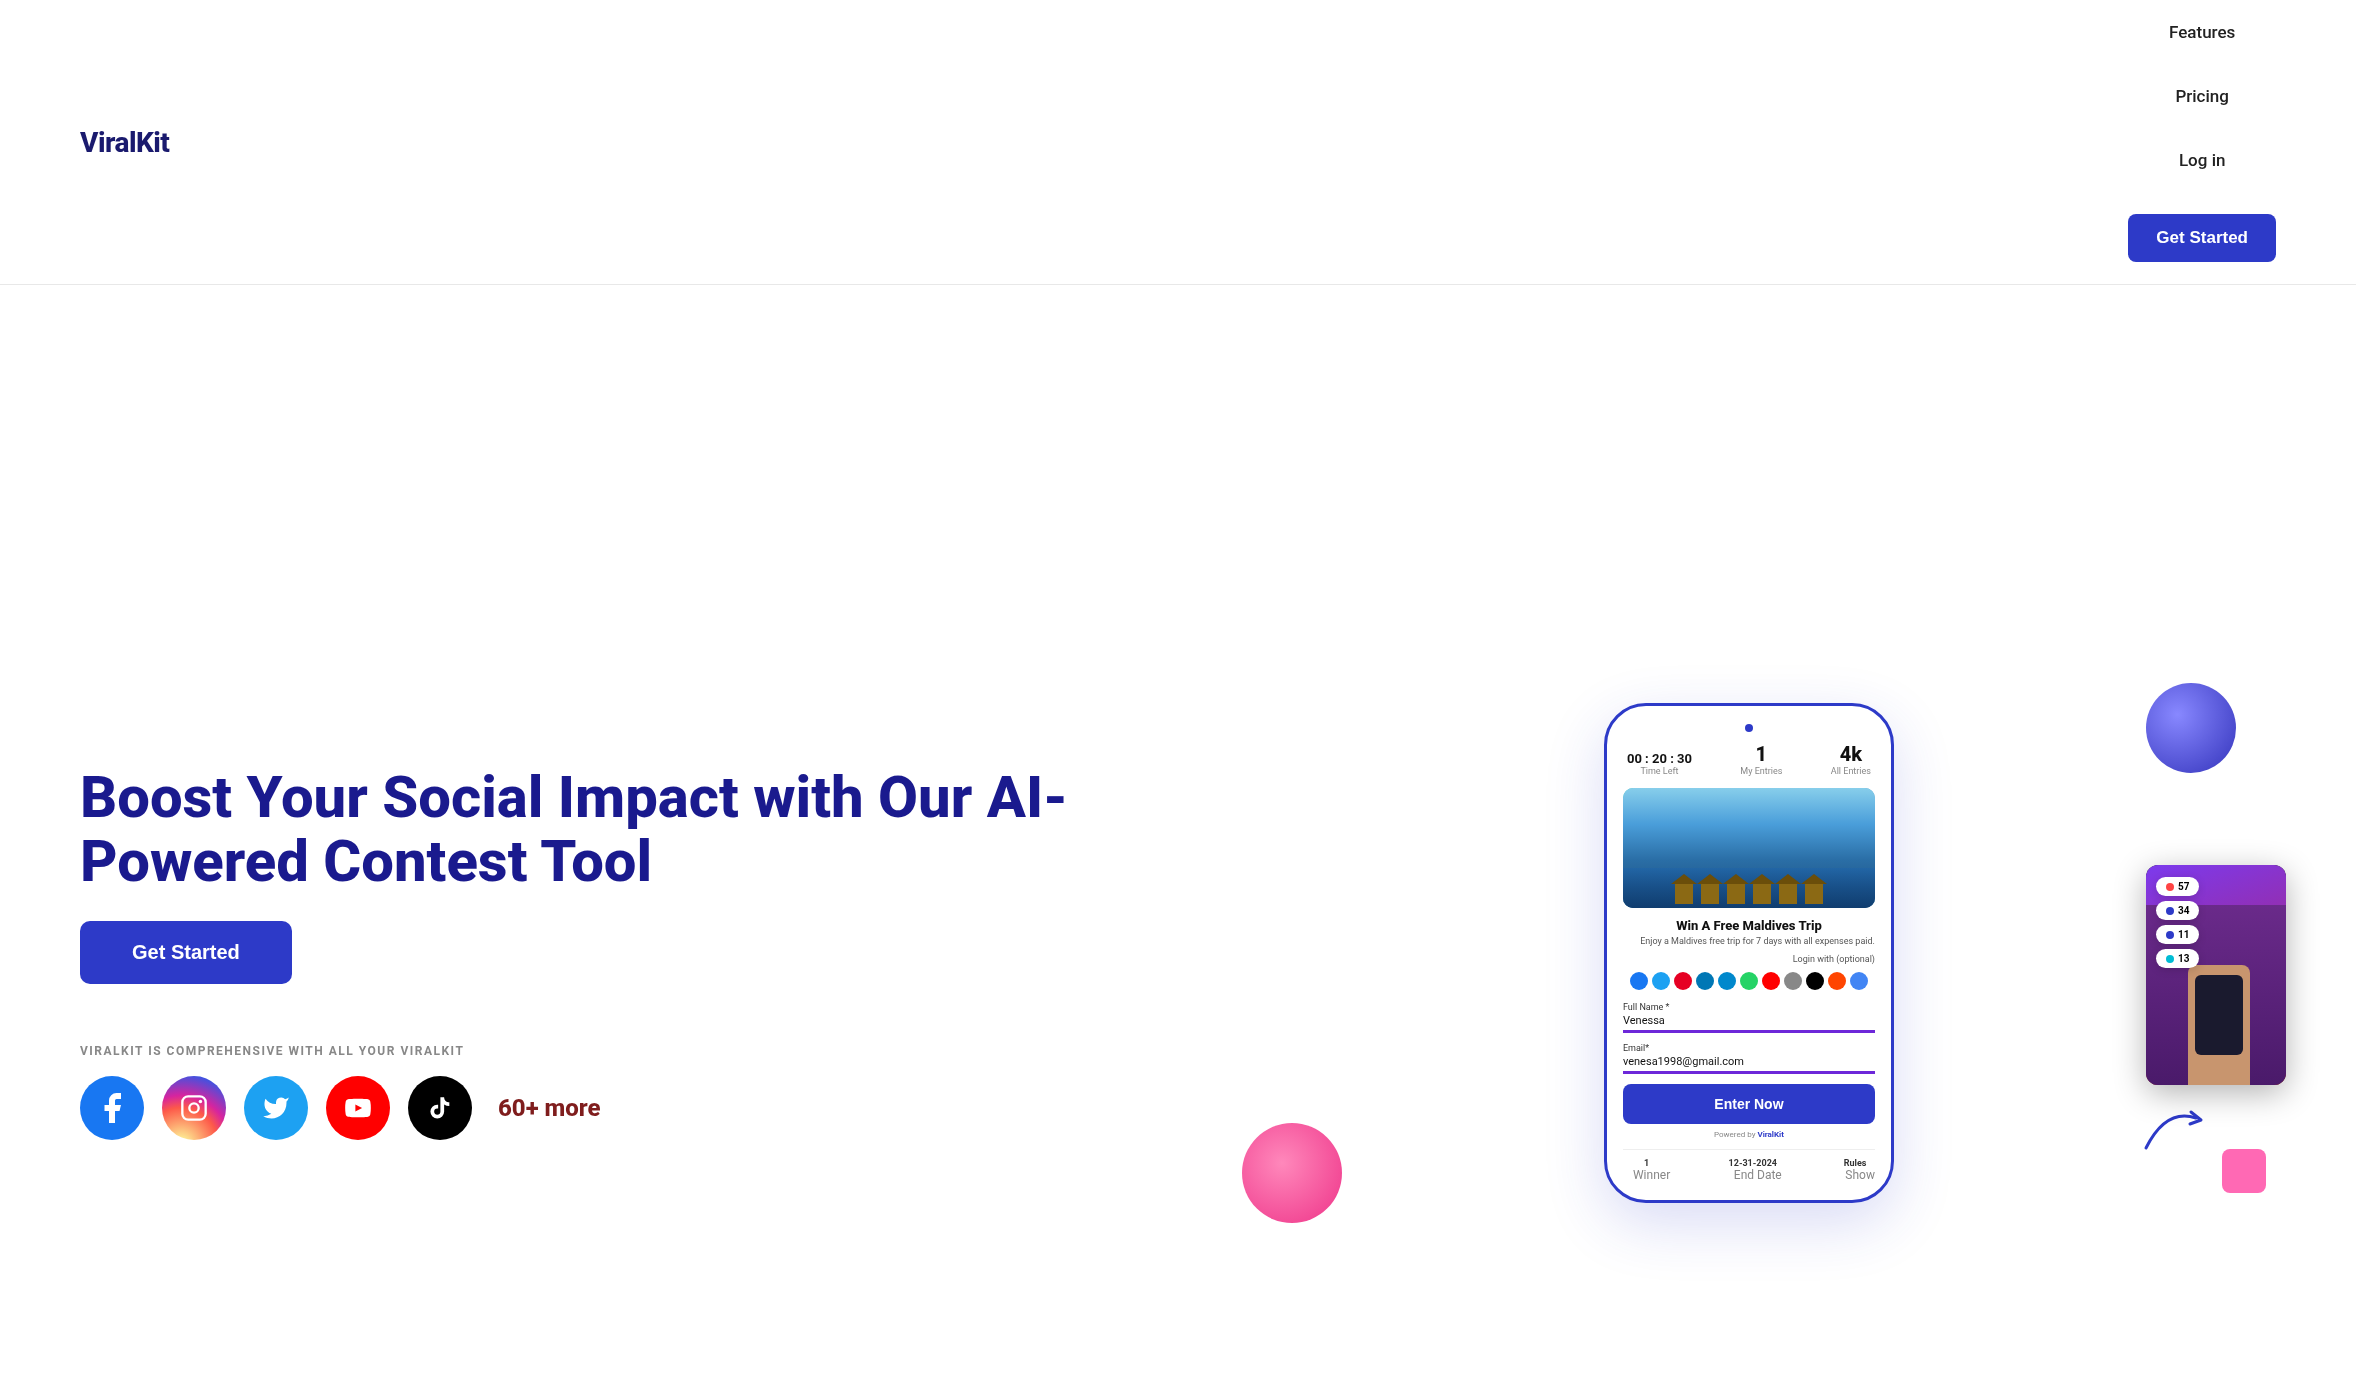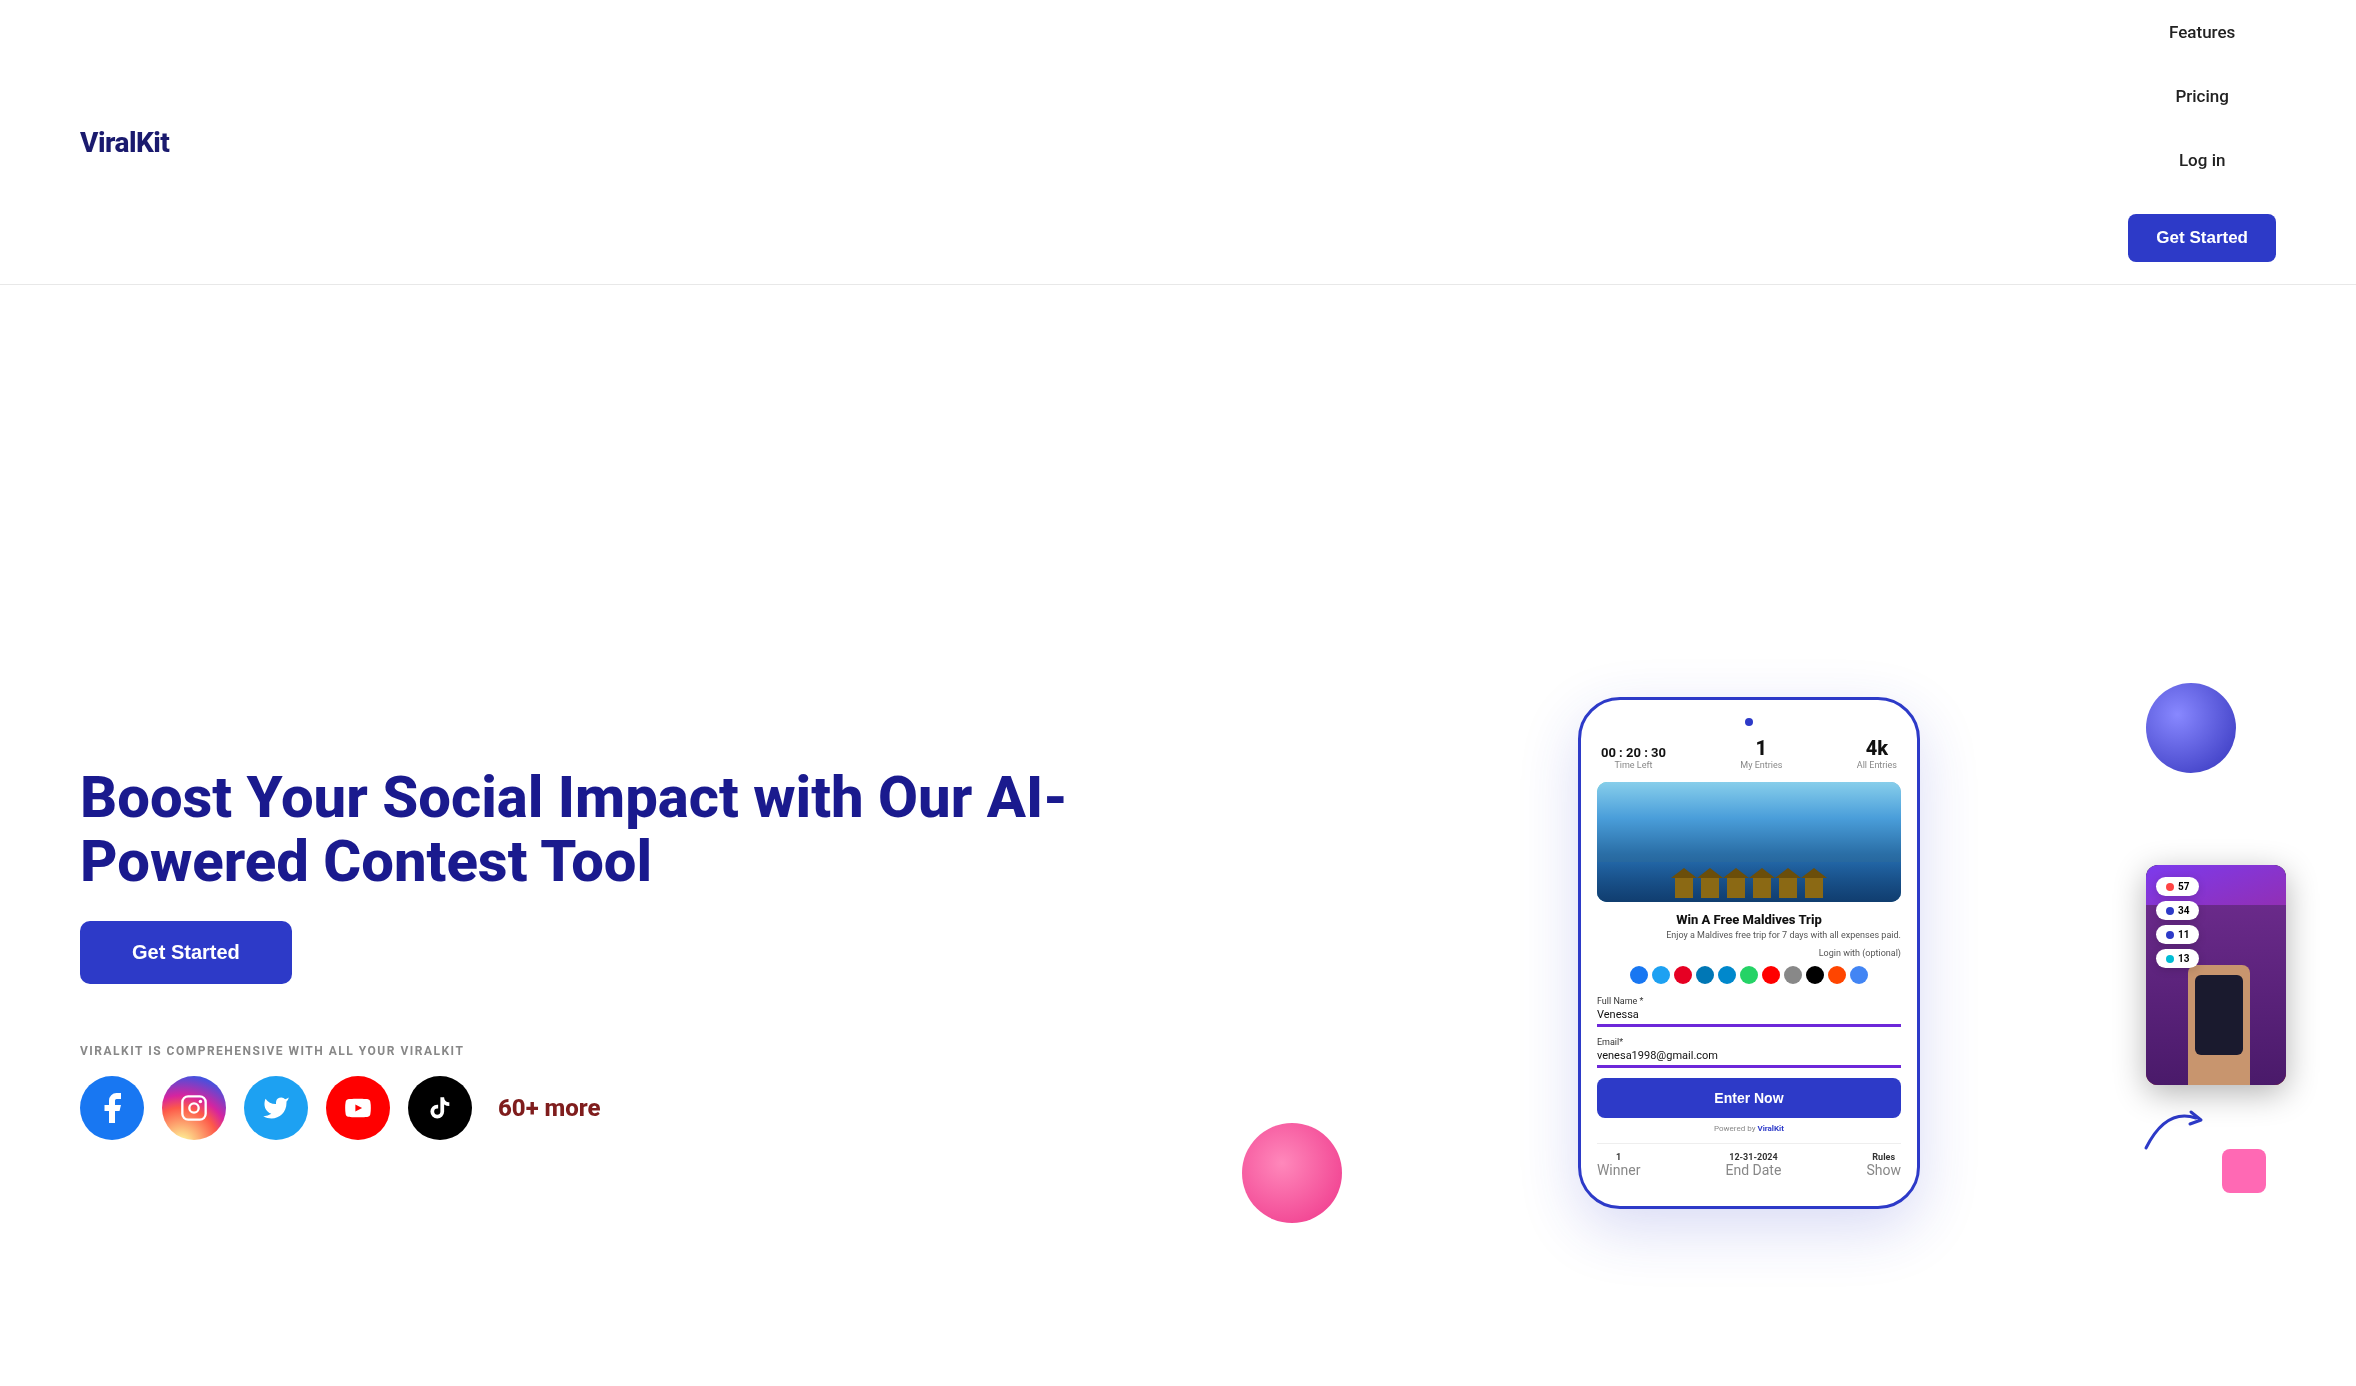--- a/index.html
+++ b/index.html
@@ -192,26 +192,26 @@
       right: 60px;
       font-size: 60px;
       color: #1a1a8e;
       font-style: normal;
     }
 
     
     .phone-mockup {
       position: relative;
       z-index: 10;
-      width: 342px;
+      width: 290px;
       background: #fff;
       border-radius: 42px;
       border: 3px solid #2d3ac8;
       box-shadow: 0 20px 60px rgba(45,58,200,0.18);
-      padding: 18px 16px 28px 16px;
+      padding: 18px 16px 18px 16px;
       margin: 0 auto;
     }
 
     
     .phone-notch {
       display: flex;
       justify-content: center;
       margin-bottom: 10px;
     }
     .phone-notch-bar {
@@ -350,21 +350,21 @@
     
     .bottom-info {
       display: flex;
       justify-content: space-between;
       border-top: 1px solid #eee;
       padding-top: 8px;
       font-size: 9px;
       color: #333;
       text-align: center;
     }
-    .bi-label { color: #888; font-size: 14px; }
+    .bi-label { color: #888; font-size: 12px; margin-left: 10px; }
     .bi-val { font-weight: 700; }
 
     
     .right-card {
       position: absolute;
       right: -10px;
       top: 50%;
       transform: translateY(-40%);
       width: 140px;
       height: 220px;

